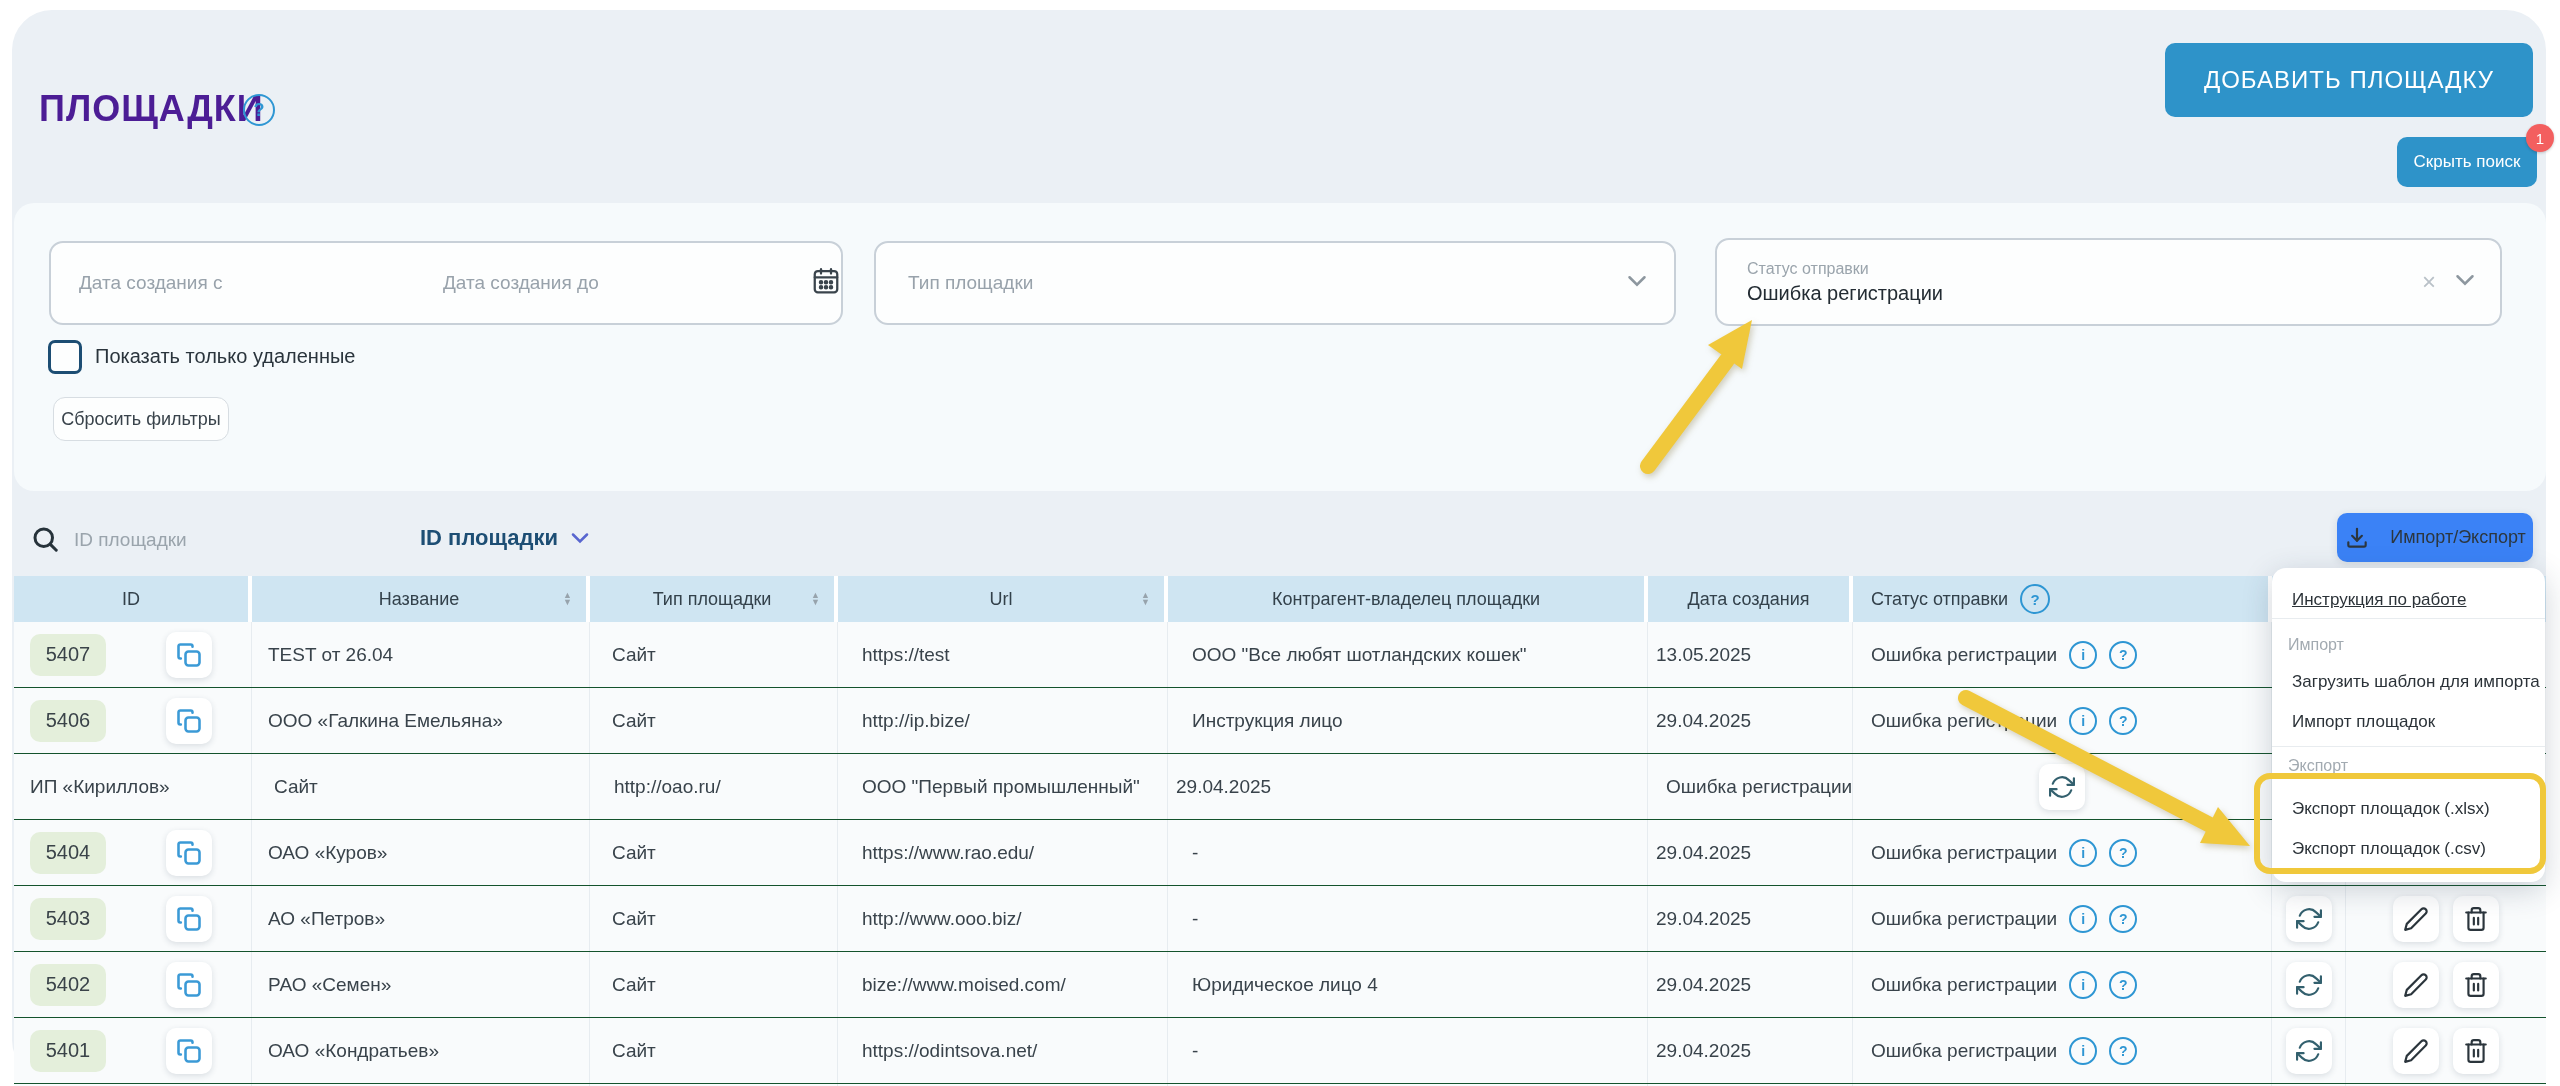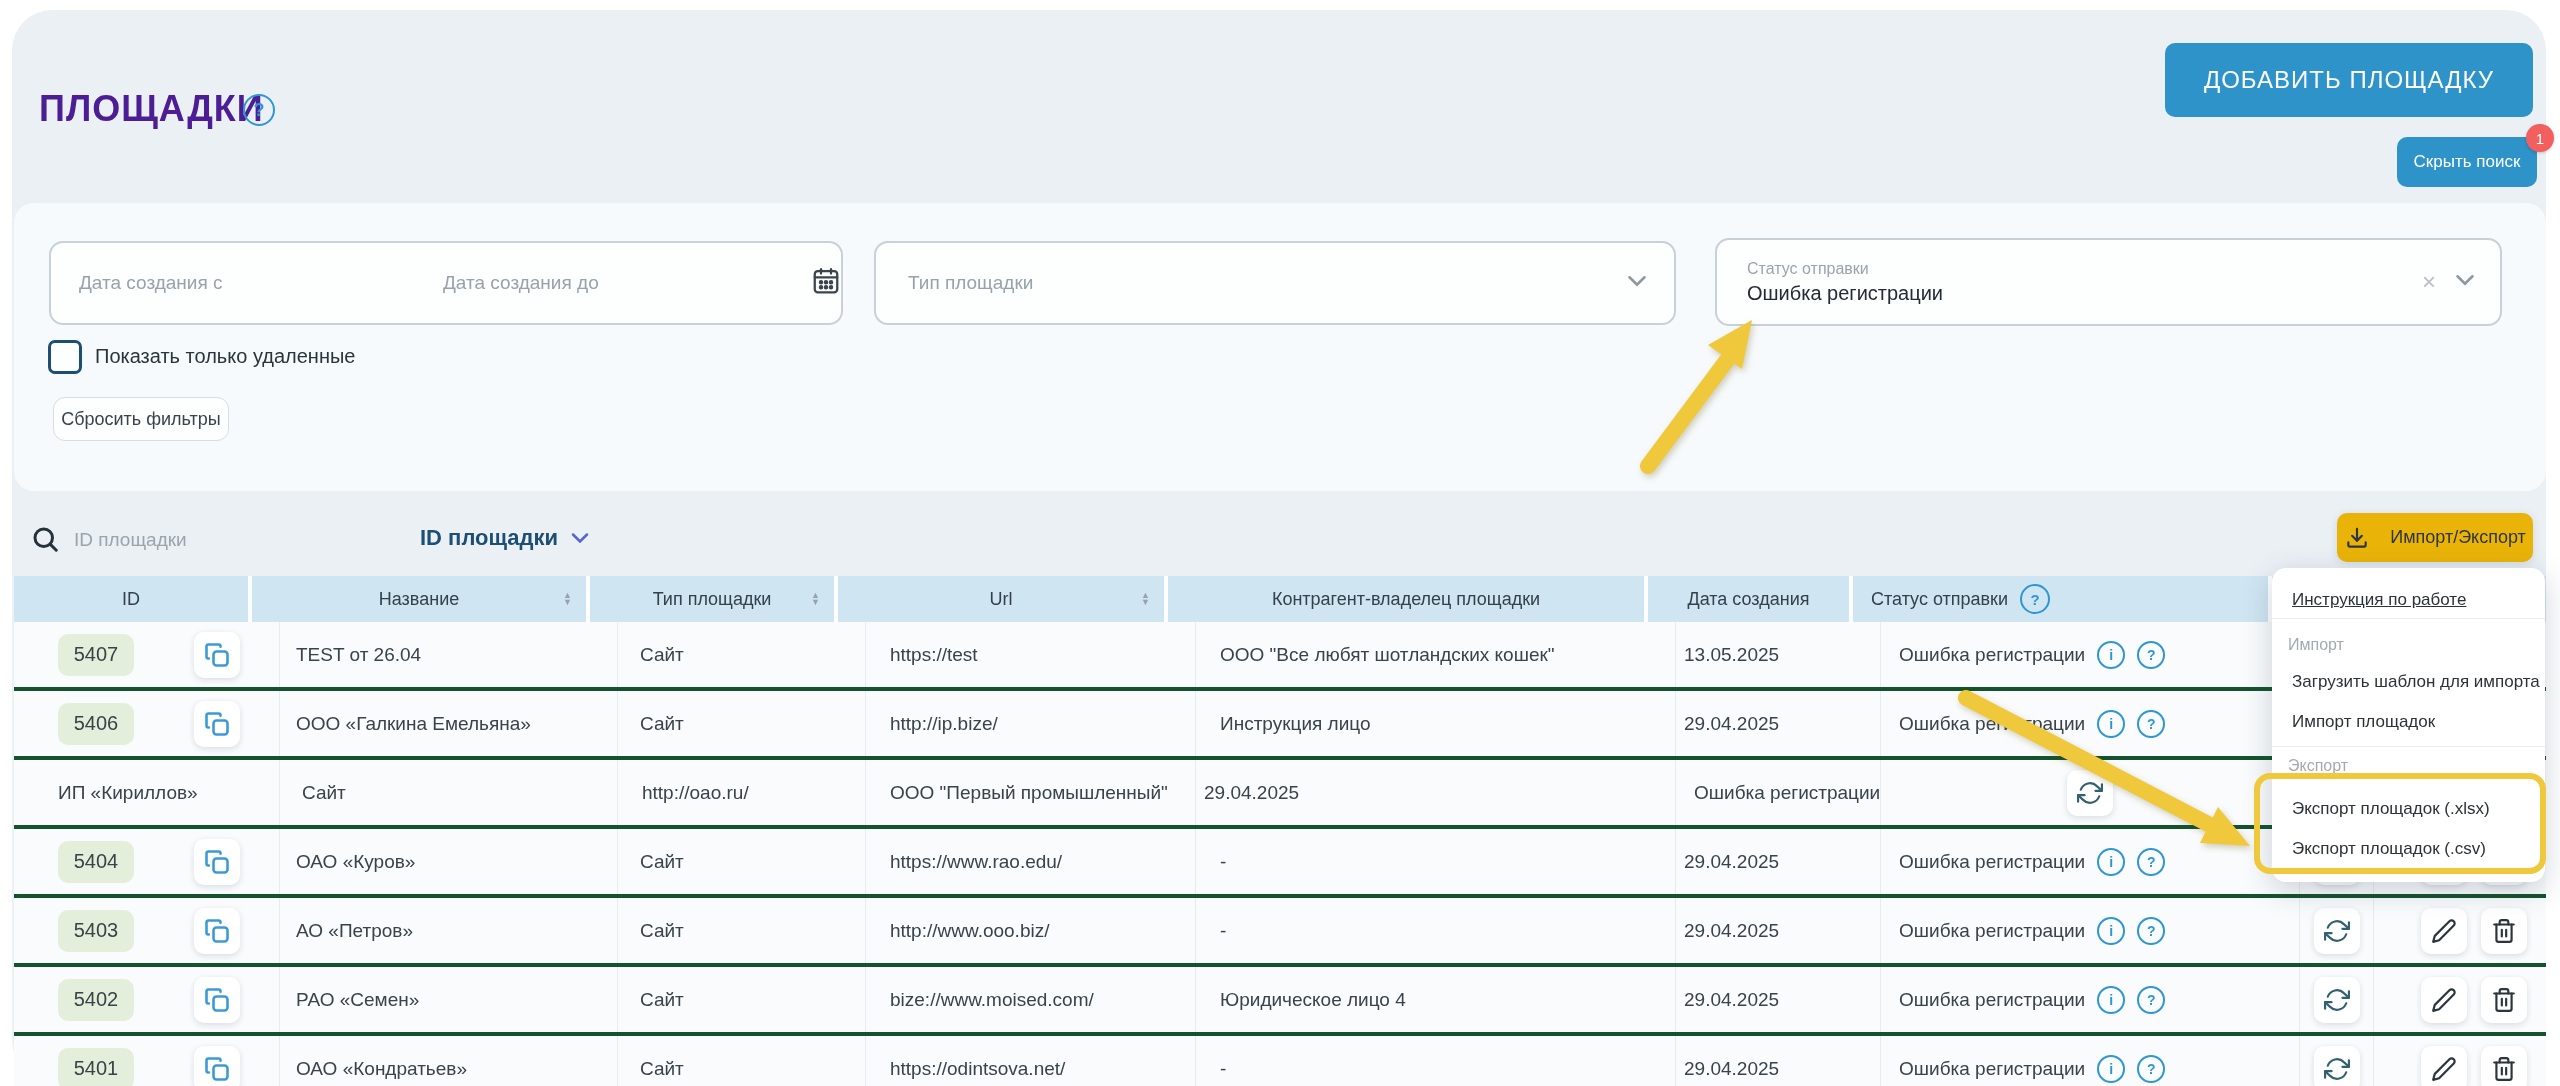--- a/index.html
+++ b/index.html
@@ -44,35 +44,35 @@
              font-family:"Liberation Sans",sans-serif;}
   
   .search-icon{position:absolute;left:30px;top:524px;z-index:3;}
   .search-input{position:absolute;left:72px;top:522px;width:300px;height:34px;border:none;
                 background:transparent;font-size:19px;z-index:3;outline:none;
                 font-family:"Liberation Sans",sans-serif;}
   .search-input::placeholder{color:#9aa4ac;}
   .field-selector{position:absolute;left:420px;top:524px;display:flex;align-items:center;gap:8px;
                   z-index:3;cursor:pointer;}
   .field-selector span{font-size:22px;font-weight:bold;color:#1d4e74;}
-  .imp-exp-btn{position:absolute;left:2337px;top:513px;width:196px;height:49px;background:#eab308;
+  .imp-exp-btn{position:absolute;left:2337px;top:513px;width:196px;height:49px;background:#3b82f6;
                border:none;border-radius:10px;box-shadow:0 2px 8px rgba(30,50,70,.12);
                display:flex;align-items:center;justify-content:center;gap:20px;font-size:18px;
                color:#2c363e;z-index:5;cursor:pointer;font-family:"Liberation Sans",sans-serif;}
   
   .table{position:absolute;left:14px;top:576px;width:2532px;z-index:2;}
   .thead,.trow{display:grid;grid-template-columns:238px 338px 248px 330px 480px 205px 419px 74px 200px;}
   .thead{height:46px;}
   .th{background:#cfe5f2;border-right:4px solid #fff;display:flex;align-items:center;
       justify-content:center;font-size:18px;color:#33414b;position:relative;white-space:nowrap;}
   .th:last-child{border-right:none;}
   .th-status{justify-content:flex-start;padding-left:18px;gap:12px;}
   .sort-ic{position:absolute;right:14px;display:flex;flex-direction:column;line-height:7px;
            font-size:9px;color:#97a3ac;cursor:pointer;}
-  .trow{height:65px;background:#f9fbfc;border-bottom:4px solid #14532d;padding-left:28px;}
+  .trow{height:65px;background:#f9fbfc;border-bottom:1px solid #14532d;}
   .td{display:flex;align-items:center;border-right:1px solid #e7ecf0;font-size:19px;color:#39434b;
       white-space:nowrap;overflow:hidden;}
   .td:last-child{border-right:none;}
   .pl16{padding-left:16px;}.pl22{padding-left:22px;}.pl24{padding-left:24px;}.pl8{padding-left:8px;}
   .td-id{justify-content:flex-start;padding-left:16px;gap:60px;}
   .id-pill{background:#e4efdb;border-radius:10px;width:76px;height:42px;display:flex;
            align-items:center;justify-content:center;font-size:20px;color:#3a4349;}
   .td-status{padding-left:18px;gap:12px;}
   .td-center{justify-content:center;gap:14px;}
   .icon-btn{width:46px;height:46px;background:#fff;border:none;border-radius:10px;cursor:pointer;

